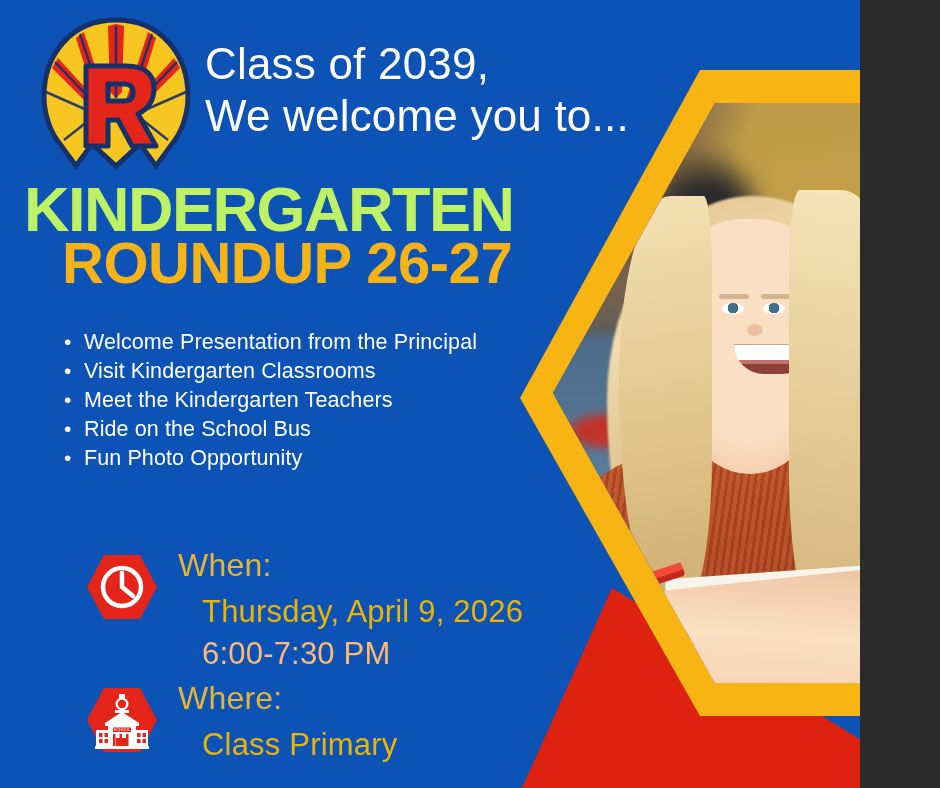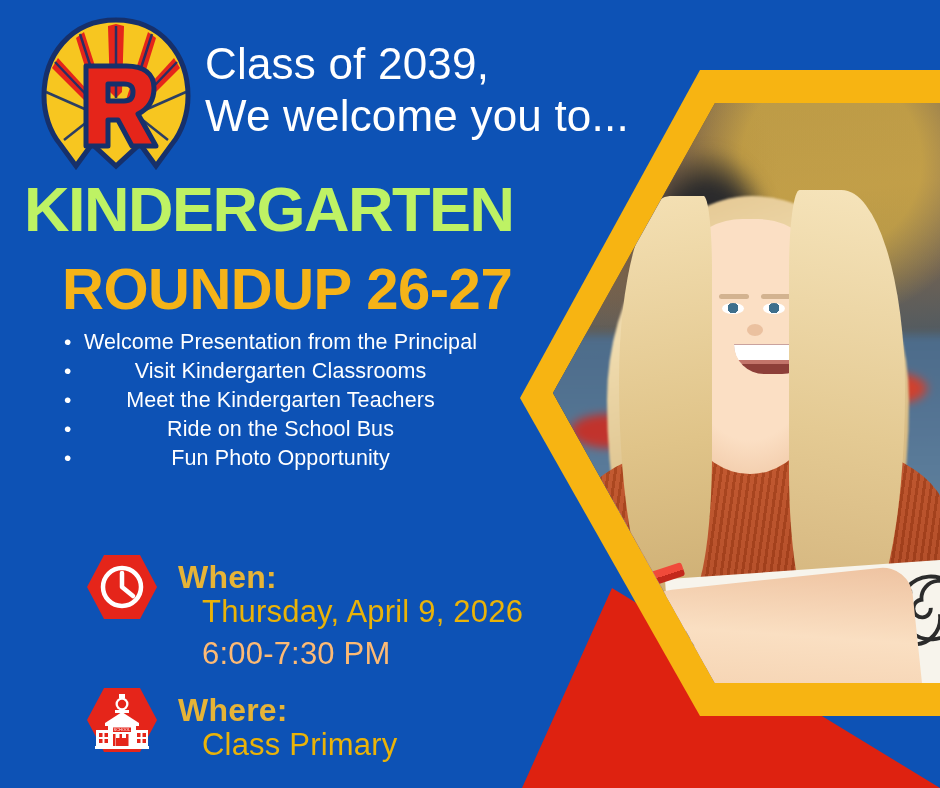--- a/index.html
+++ b/index.html
@@ -2,21 +2,21 @@
 <html><head>
 <meta charset="utf-8">
 <style>
   html, body {
     margin: 0;
     padding: 0;
     background: #2b2b2b;
   }
   #poster {
     position: relative;
-    width: 940px;
+    width: 860px;
     height: 788px;
     overflow: hidden;
     background: #0D52B5;
     font-family: "Liberation Sans", sans-serif;
     -webkit-font-smoothing: antialiased;
   }
 
   
   .red-wedge {
     position: absolute;
@@ -151,28 +151,28 @@
     position: absolute; left: 205px; top: 38px; z-index: 6;
     color: #ffffff; font-size: 44px; line-height: 1.19;
     font-weight: 400; letter-spacing: .2px; white-space: nowrap;
   }
   .title-main {
     position: absolute; left: 24px; top: 180px; z-index: 6;
     color: #bef264; font-size: 63px; font-weight: 700;
     letter-spacing: -1.5px; line-height: .95; white-space: nowrap;
   }
   .title-sub {
-    position: absolute; left: 62px; top: 260px; z-index: 6;
+    position: absolute; left: 62px; top: 234px; z-index: 6;
     color: #F5B318; font-size: 58px; font-weight: 700;
     letter-spacing: -0.5px; line-height: 1; white-space: nowrap;
   }
 
   .bullets {
     position: absolute; left: 62px; top: 328px; z-index: 6;
-    margin: 0; padding: 0 0 0 22px; list-style: none; text-align: center;
+    margin: 0; padding: 0 0 0 22px; list-style: none;
   }
   .bullets li {
     position: relative;
     color: #ffffff; font-size: 21.5px; line-height: 29px;
     font-weight: 400; white-space: nowrap; letter-spacing: .1px;
   }
   .bullets li::before {
     content: "•"; position: absolute; left: -20px; top: -1px;
     color: #ffffff; font-size: 21px;
   }
@@ -182,22 +182,22 @@
   .info-row.when  { left: 86px; top: 553px; }
   .info-row.where { left: 86px; top: 686px; }
 
   .hex-icon {
     position: absolute; left: 0; top: 0;
     width: 72px; height: 68px;
     z-index: 6;
   }
   .info-label {
     position: absolute; left: 92px; top: -6px;
-    color: #E6B437; font-size: 32px; font-weight: 700;
-    white-space: nowrap; letter-spacing: .2px; margin-top: 12px;
+    color: #E6B437; font-size: 32px; font-weight: 400;
+    white-space: nowrap; letter-spacing: .2px;
   }
   .info-line1 {
     position: absolute; left: 116px; top: 41px;
     color: #eab308; font-size: 31px; font-weight: 400;
     white-space: nowrap; letter-spacing: .2px;
   }
   .info-line2 {
     position: absolute; left: 116px; top: 83px;
     color: #fdba74; font-size: 31px; font-weight: 400;
     white-space: nowrap; letter-spacing: .2px;

